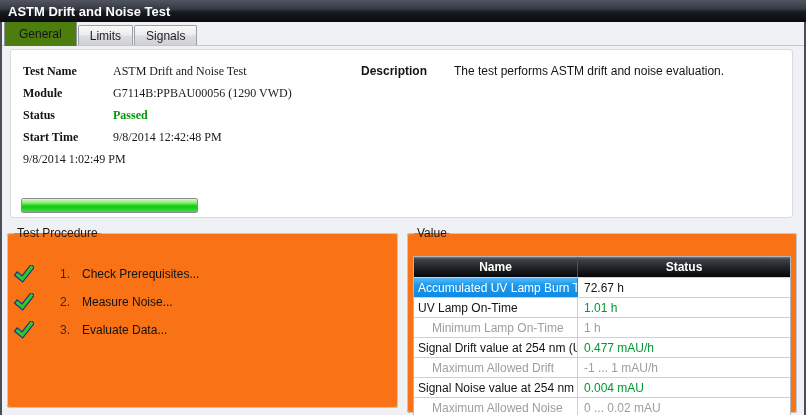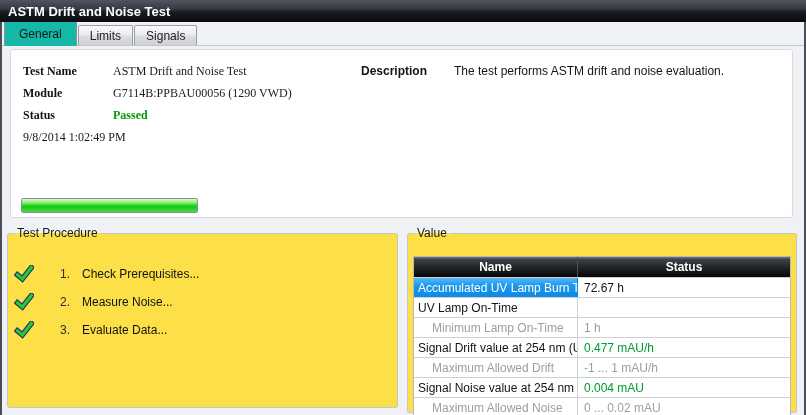--- a/index.html
+++ b/index.html
@@ -34,21 +34,21 @@
     position:absolute; left:2px; right:2px; top:22px; height:24px;
     background:#f0f1f4; border-bottom:1px solid #c2c6cd;
     display:flex; align-items:flex-end; padding-left:2px; z-index:3;
   }
   .tab {
     display:flex; align-items:center; cursor:default;
     font-size:12px; white-space:nowrap;
   }
   .tab.active {
     height:26px; margin-bottom:-1px; padding:0 14px;
-    background:#14b8a6; border:1px solid #8c9198; border-bottom:none;
+    background:#4d7c0f; border:1px solid #8c9198; border-bottom:none;
     border-radius:3px 3px 0 0; z-index:4;
   }
   .tab.inactive {
     height:20px; padding:0 11px; margin-left:1px;
     background:linear-gradient(#fafafa 0%, #ececee 45%, #dadcdf 55%, #cfd1d5 100%);
     border:1px solid #9aa0a8; border-bottom:none;
     border-radius:2px 2px 0 0; color:#1e1e1e;
   }
 
   
@@ -71,21 +71,21 @@
     border:1px solid #8a8d92; border-radius:2px; background:#e9eaec; overflow:hidden;
   }
   .progress-fill {
     height:100%;
     background:linear-gradient(#d9f6cf 0%, #8fee74 28%, #21d521 50%, #12c912 60%, #4bd94b 100%);
   }
 
   
   fieldset {
     position:absolute; border:1px solid #bfc8d2; border-radius:3px;
-    background:#fde047;
+    background:#f97316;
   }
   legend { font-size:12px; color:#1a1a1a; margin-left:6px; padding:0 3px; }
 
   #proc { left:7px;  top:226px; width:391px; height:182px; }
   #res  { left:407px; top:226px; width:390px; height:187px; }
 
   .step { position:absolute; left:6px; display:flex; align-items:center; }
   .step-icon { width:20px; height:18px; }
   .step-num  { width:24px; margin-left:12px; text-align:right; color:#2e2e2e; }
   .step-label{ margin-left:12px; color:#111; }
@@ -145,20 +145,24 @@
         <span class="field-label">Test Name</span>
         <span class="field-value">ASTM Drift and Noise Test</span>
       </div>
       <div class="field-row">
         <span class="field-label">Module</span>
         <span class="field-value">G7114B:PPBAU00056 (1290 VWD)</span>
       </div>
       <div class="field-row">
         <span class="field-label">Status</span>
         <span class="field-value status-pass">Passed</span>
+      </div>
+      <div class="field-row">
+        <span class="field-label">Start Time</span>
+        <span class="field-value">9/8/2014 12:42:48 PM</span>
       </div>
       <div class="field-row">
         <span class="field-value">9/8/2014 1:02:49 PM</span>
       </div>
     </div>
 
     <div class="desc">
       <span class="desc-label">Description</span>
       <span class="desc-text">The test performs ASTM drift and noise evaluation.</span>
     </div>
@@ -208,20 +212,21 @@
         <div class="rcell-val">Status</div>
       </div>
 
       <div class="rrow sel">
         <div class="rcell-name">Accumulated UV Lamp Burn Time</div>
         <div class="rcell-val">72.67 h</div>
       </div>
 
       <div class="rrow">
         <div class="rcell-name">UV Lamp On-Time</div>
+        <div class="rcell-val val-green">1.01 h</div>
       </div>
 
       <div class="rrow muted">
         <div class="rcell-name">Minimum Lamp On-Time</div>
         <div class="rcell-val">1 h</div>
       </div>
 
       <div class="rrow">
         <div class="rcell-name">Signal Drift value at 254 nm (UV)</div>
         <div class="rcell-val val-green">0.477 mAU/h</div>

